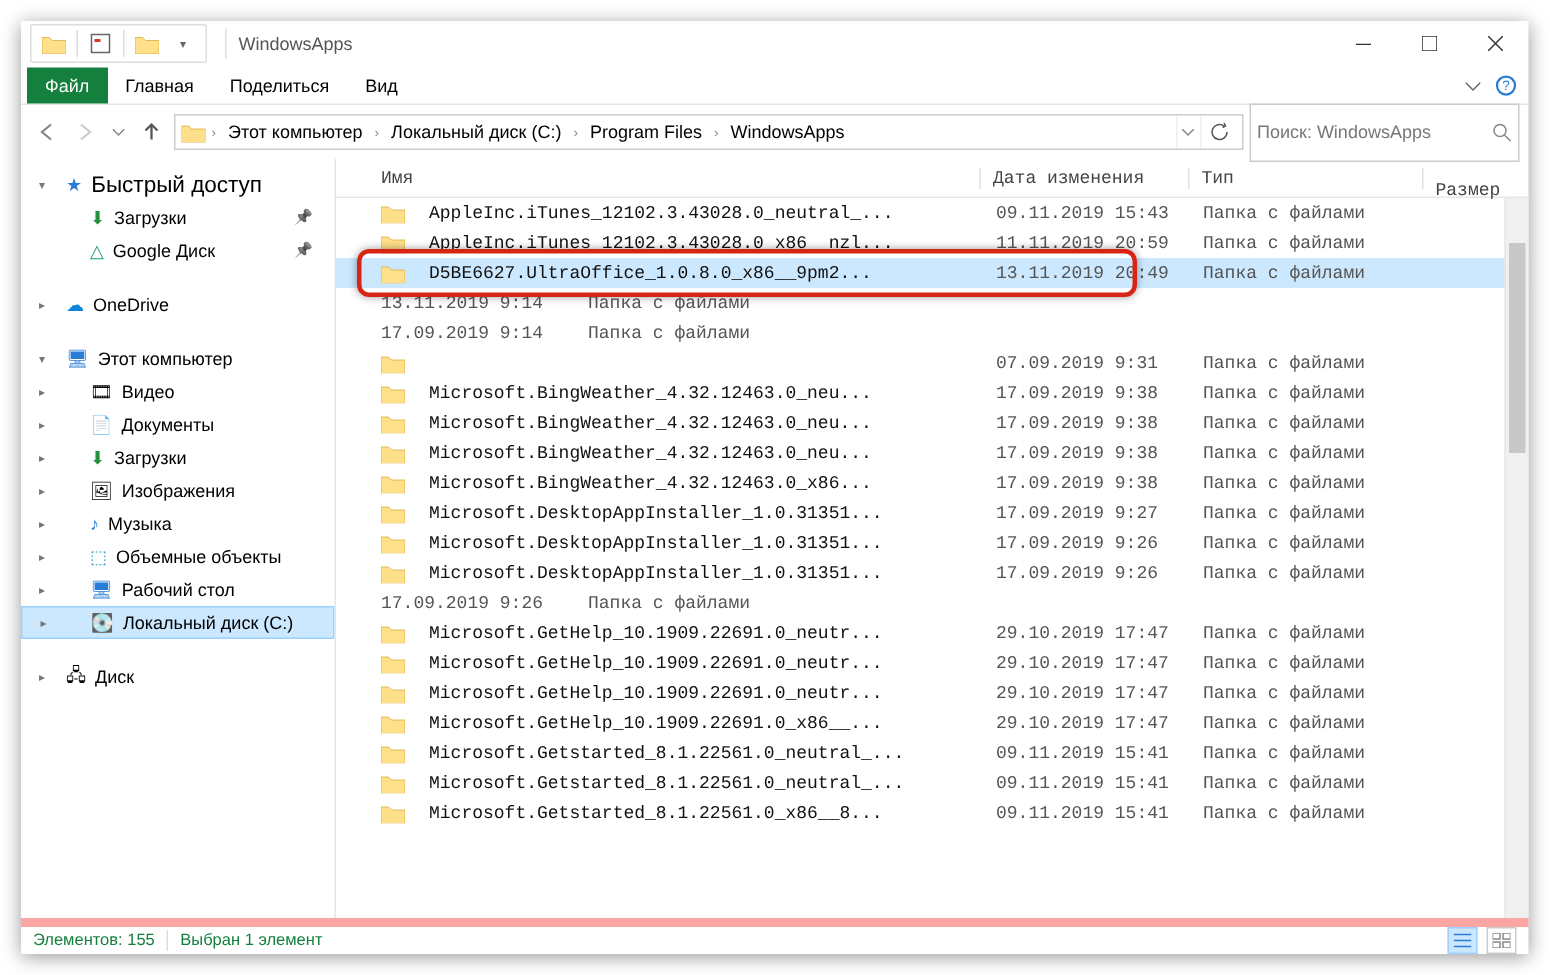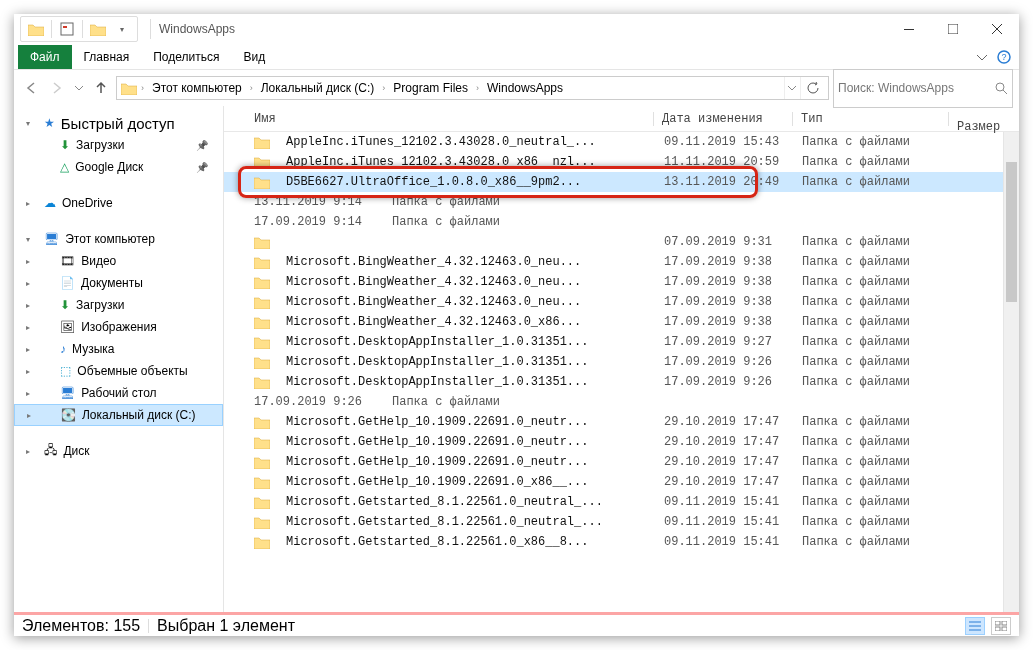--- a/index.html
+++ b/index.html
@@ -59,21 +59,21 @@
   .cell-name { flex: 1; min-width: 240px; display:flex; align-items:center; gap:16px;}
   .cell-date { width: 138px; color:#555;}
   .cell-type { width: 155px; color:#555;}
   .cell-size { width: 70px; color:#555;}
   .folder-icon { width:16px; height:13px; flex:0 0 16px;}
 
   
   .highlight-box { position: absolute; border: 3px solid #d62515; border-radius: 8px; box-shadow: 0 0 6px rgba(0,0,0,0.4); pointer-events: none; z-index: 20;}
 
   
-  .status { height: 24px; border-top: 3px solid #fca5a5; display: flex; align-items: center; padding: 0 8px; font-size:16px; color:#000000;}
+  .status { height: 24px; border-top: 6px solid #fca5a5; display: flex; align-items: center; padding: 0 8px; font-size:11px; color:#15803d;}
   .status-sep{ width:1px; height:14px; background:#ddd; margin:0 8px;}
   .status .view-icons{margin-left:auto; display:flex; gap:6px;}
   .view-icon{width:20px; height:18px; border:1px solid #ccc; display:flex; align-items:center; justify-content:center;}
   .view-icon.active{background:#cde6ff; border-color:#9cd0ff;}
 
   .scrollbar-v-content { position:absolute; right:0; top:0; bottom:0; width:16px; background:#f0f0f0; border-left:1px solid #e5e5e5;}
   .scrollbar-v-content .thumb{ position:absolute; left:2px; right:2px; top:30px; height:140px; background:#c8c8c8;}
 
   svg { display:block;}
 </style>

